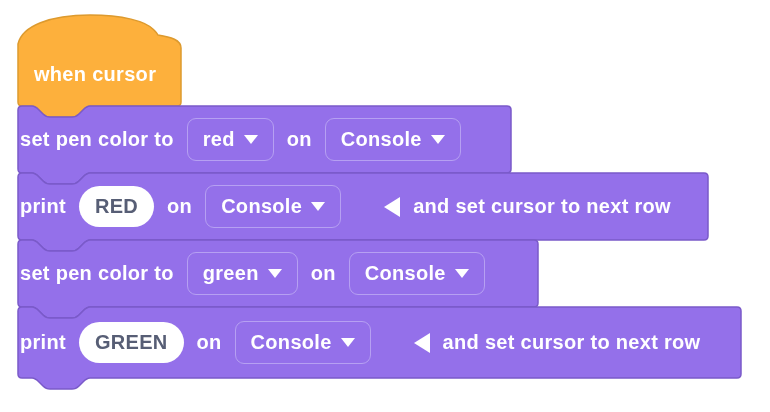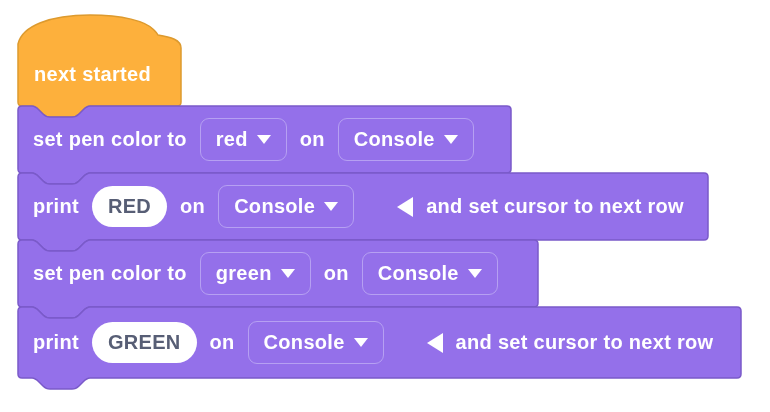--- a/index.html
+++ b/index.html
@@ -33,21 +33,21 @@
   .hat-shape {
     fill: var(--hat-orange, #FDB03C);
     stroke: var(--hat-orange-border, #DD9A2E);
     stroke-width: 1.5;
   }
   .row {
     position: relative;
     display: flex;
     align-items: center;
     gap: 13px;
-    padding-left: 15px;
+    padding-left: 2px;
     height: 100%;
   }
   .lbl {
     color: var(--label-text, #fff);
     font-size: 20px;
     font-weight: 700;
     letter-spacing: 0.3px;
     white-space: nowrap;
   }
   .hat-row {
@@ -106,21 +106,21 @@
 </head>
 <body>
 
 <div class="canvas">
 
   <div class="block" style="left:18px; top:14px; width:163px; height:92px">
     <svg class="shape" width="163" height="105" viewBox="0 0 163 105" aria-hidden="true">
       <path class="hat-shape" d="M0 30C4 12 32 1 72 1C104 1 128 7 136 16C138 18 139 19 140 21C153 23 163 26 163 34L163 88Q163 92 159 92L72 92C69 92 67 94 65 96L61 100C59 102 57 103 54 103L32 103C29 103 27 102 25 100L21 96C19 94 17 92 14 92L4 92Q0 92 0 88Z"></path>
     </svg>
     <div class="hat-row">
-      <span class="lbl">next started</span>
+      <span class="lbl">when cursor</span>
     </div>
   </div>
 
   <div class="block" style="left:18px; top:106px; width:493px; height:67px">
     <svg class="shape" width="493" height="80" viewBox="0 0 493 80" aria-hidden="true">
       <path class="purple-shape" d="M4 0L14 0C17 0 19 2 21 4L25 8C27 10 29 11 32 11L54 11C57 11 59 10 61 8L65 4C67 2 69 0 72 0L489 0Q493 0 493 4L493 63Q493 67 489 67L72 67C69 67 67 69 65 71L61 75C59 77 57 78 54 78L32 78C29 78 27 77 25 75L21 71C19 69 17 67 14 67L4 67Q0 67 0 63L0 4Q0 0 4 0Z"></path>
     </svg>
     <div class="row">
       <span class="lbl">set pen color to</span>
       <div class="dropdown">

